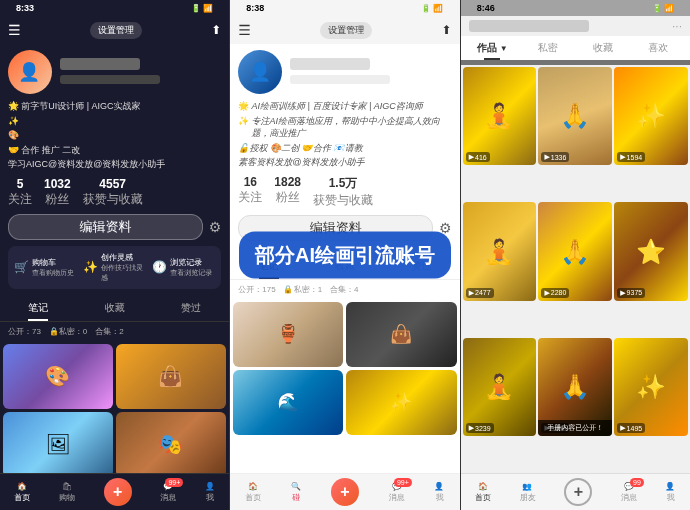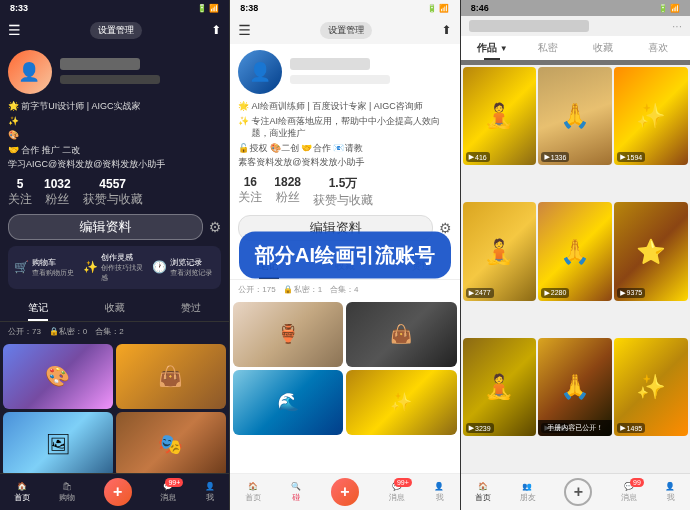--- a/index.html
+++ b/index.html
@@ -28,21 +28,21 @@
       border-right: 1px solid #333;
       position: relative;
     }
     .phone-screen:last-child { border-right: none; }
 
     
     .status-bar {
       display: flex;
       justify-content: space-between;
       align-items: center;
-      padding: 2px 10px;
+      padding: 2px 16px;
       font-size: 9px;
       color: #fff;
       min-height: 16px;
     }
     .status-bar.light { color: #000; background: #f5f5f5; }
     .status-bar-left { font-weight: bold; font-size: 9px; }
     .status-bar-right { display: flex; gap: 2px; align-items: center; font-size: 8px; }
 
     
     .screen-dark { background: #1a1a2e; }
@@ -283,21 +283,21 @@
       text-align: center;
     }
     .screen-2 { background: #fff; }
     .screen-2 .status-bar { background: #f5f5f5; color: #000; }
     .screen-2 .nav-bar { background: #f5f5f5; }
     .screen-2 .hamburger { color: #333; }
     .screen-2 .nav-icon { color: #333; }
     .screen-2 .nav-btn { background: rgba(0,0,0,0.08); color: #333; }
     .screen-2 .profile-section { background: #fff; }
     .screen-2 .profile-name { color: #333; }
-    .screen-2 .profile-bio .bio-text { color: #555; }
+    .screen-2 .profile-bio .bio-text { color: #555; font-style: italic; }
     .screen-2 .profile-stats .stat-num { color: #333; }
     .screen-2 .profile-stats .stat-label { color: #888; }
     .screen-2 .edit-btn { background: rgba(0,0,0,0.05); color: #333; border: 1px solid #ddd; }
     .screen-2 .tab-bar { background: #fff; }
     .screen-2 .tab-item { color: #999; }
     .screen-2 .notes-stats { color: #999; }
     .screen-2 .bottom-nav { background: #f5f5f5; border-top: 1px solid #eee; }
     .screen-2 .nav-item { color: #999; }
     .screen-2 .nav-item.active { color: #333; }
 

